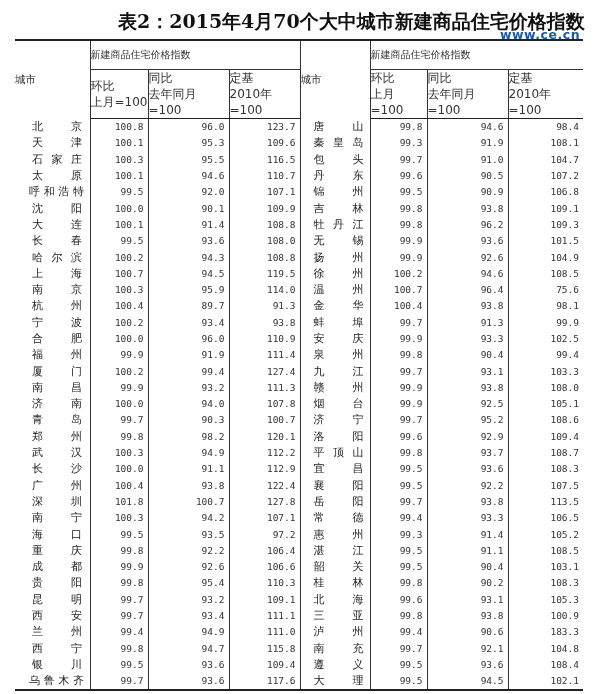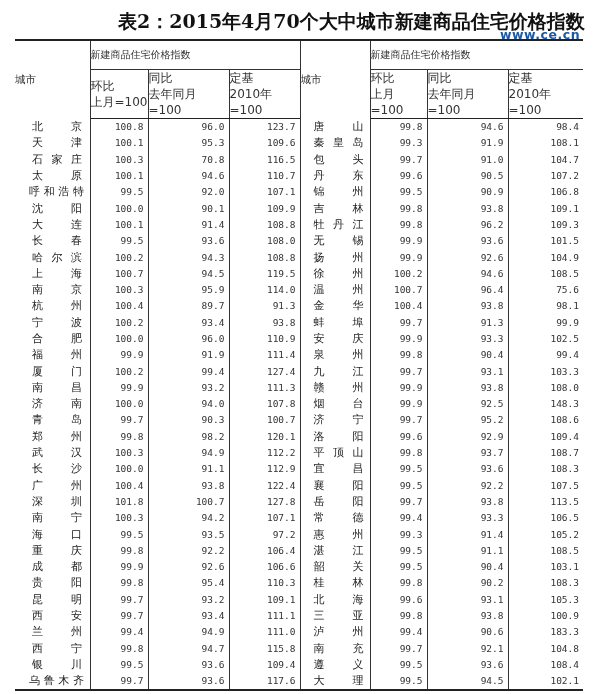--- a/index.html
+++ b/index.html
@@ -118,21 +118,21 @@
         <td class="num">95.3</td>
         <td class="num">109.6</td>
         <td class="city city2"><span class="cityname">秦皇岛</span></td>
         <td class="num">99.3</td>
         <td class="num">91.9</td>
         <td class="num">108.1</td>
       </tr>
       <tr>
         <td class="city"><span class="cityname">石家庄</span></td>
         <td class="num">100.3</td>
-        <td class="num">70.8</td>
+        <td class="num">95.5</td>
         <td class="num">116.5</td>
         <td class="city city2"><span class="cityname">包头</span></td>
         <td class="num">99.7</td>
         <td class="num">91.0</td>
         <td class="num">104.7</td>
       </tr>
       <tr>
         <td class="city"><span class="cityname">太原</span></td>
         <td class="num">100.1</td>
         <td class="num">94.6</td>
@@ -273,21 +273,21 @@
         <td class="num">108.0</td>
       </tr>
       <tr>
         <td class="city"><span class="cityname">济南</span></td>
         <td class="num">100.0</td>
         <td class="num">94.0</td>
         <td class="num">107.8</td>
         <td class="city city2"><span class="cityname">烟台</span></td>
         <td class="num">99.9</td>
         <td class="num">92.5</td>
-        <td class="num">148.3</td>
+        <td class="num">105.1</td>
       </tr>
       <tr>
         <td class="city"><span class="cityname">青岛</span></td>
         <td class="num">99.7</td>
         <td class="num">90.3</td>
         <td class="num">100.7</td>
         <td class="city city2"><span class="cityname">济宁</span></td>
         <td class="num">99.7</td>
         <td class="num">95.2</td>
         <td class="num">108.6</td>

